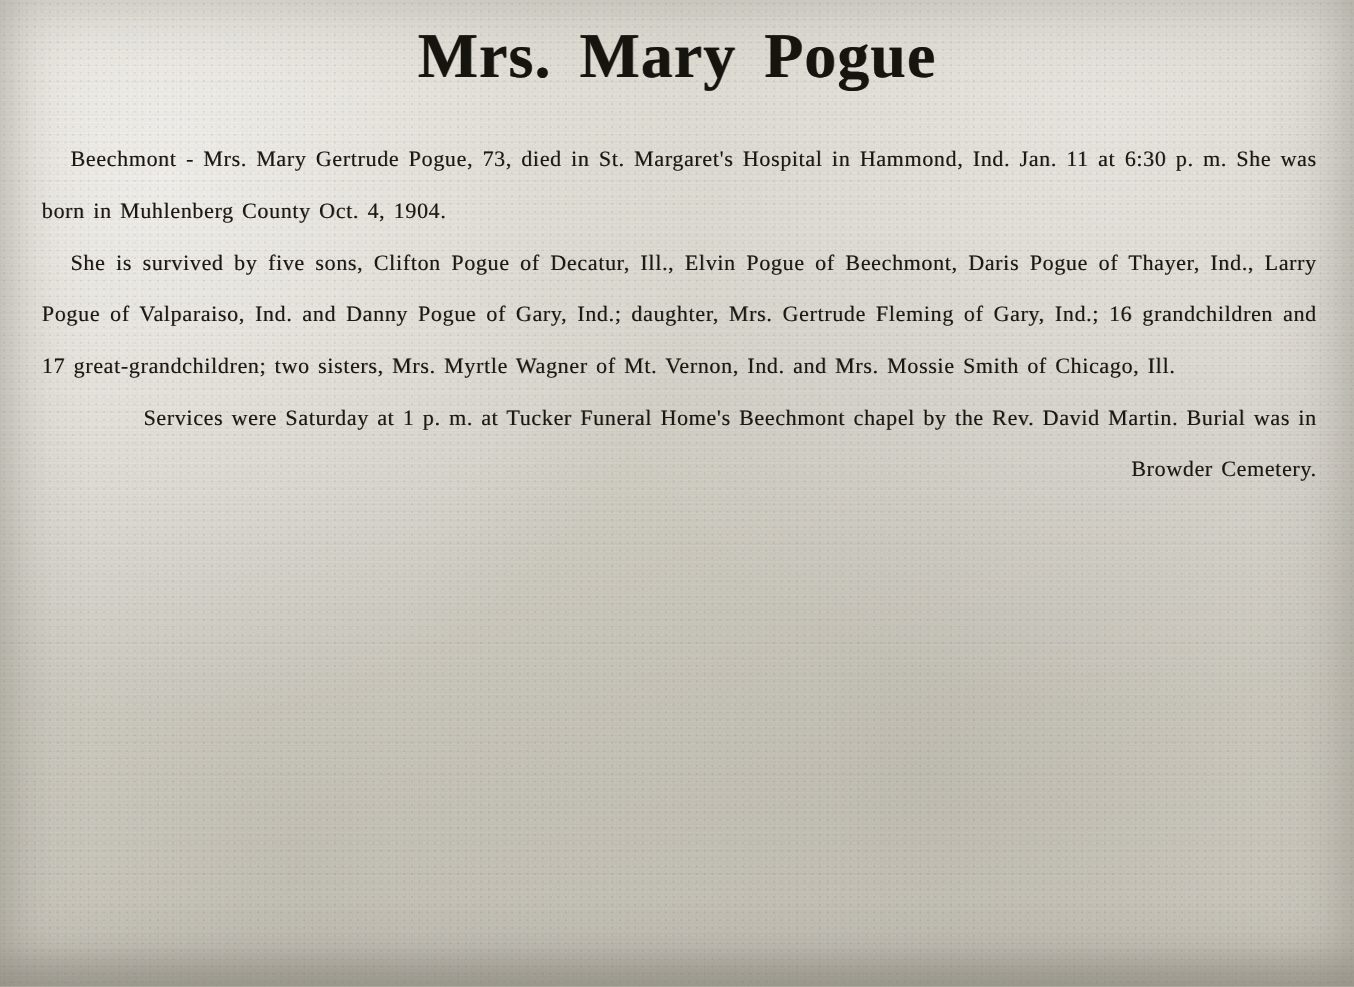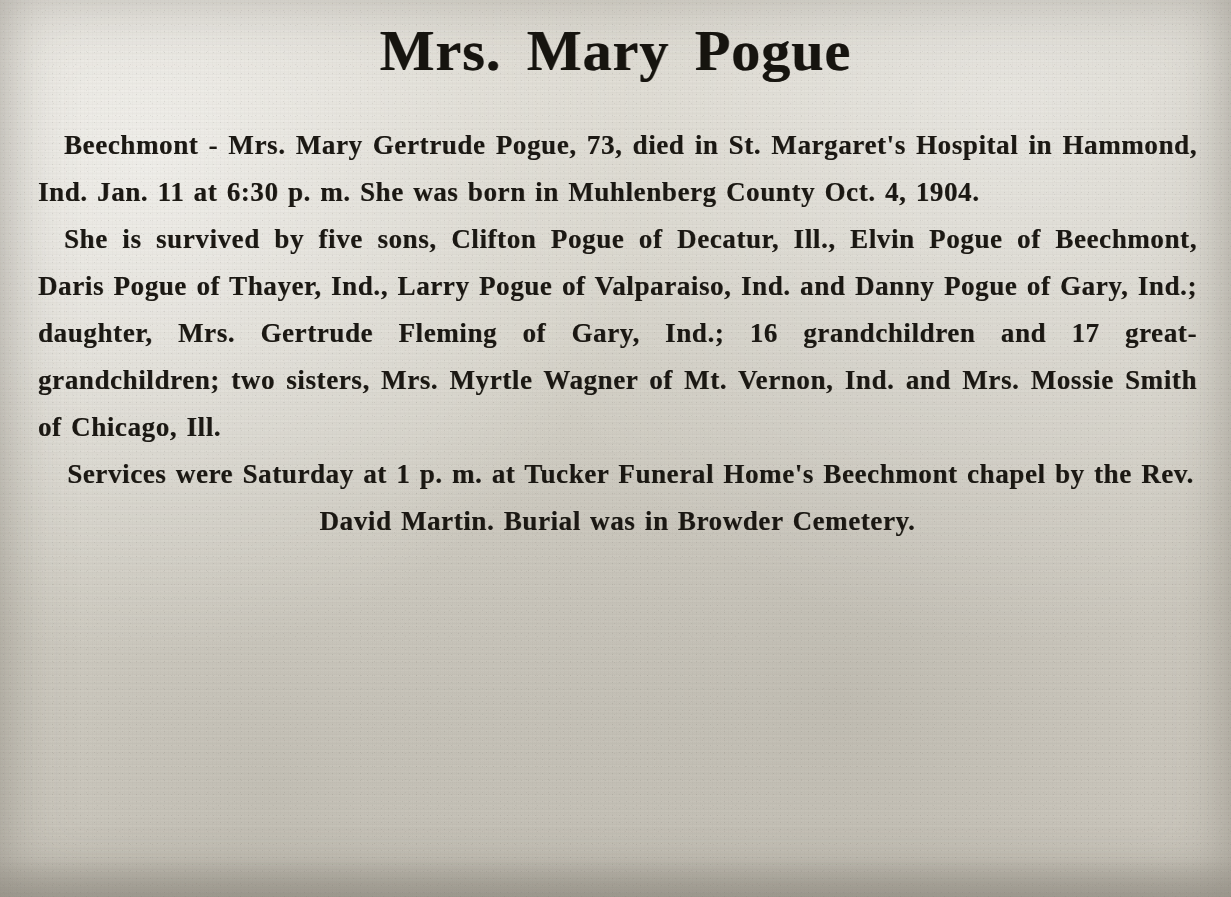--- a/index.html
+++ b/index.html
@@ -77,37 +77,37 @@
 
   .body-col {
     position: relative;
     z-index: 2;
     margin: 0;
     padding: 42px 34px 0 38px;
   }
 
   .para {
     font-family: "Liberation Serif", serif;
-    font-weight: bold;
-    font-size: 27px;
+    font-weight: normal;
+    font-size: 20px;
     line-height: 47px;
     color: #1b1813;
     text-align: justify;
     text-indent: 26px;
     margin: 0 0 0 0;
     letter-spacing: 0.6px;
     word-spacing: 2px;
     text-shadow: 0.5px 0 0 rgba(27,24,19,0.45);
     -webkit-font-smoothing: none;
   }
   .para + .para {
     margin-top: 0;
   }
   .para:last-child {
-    text-align: center;
+    text-align: right;
   }
 
   
   .bands {
     position: absolute;
     inset: 0;
     pointer-events: none;
     opacity: 0.18;
     background-image: repeating-linear-gradient(
       0deg,

